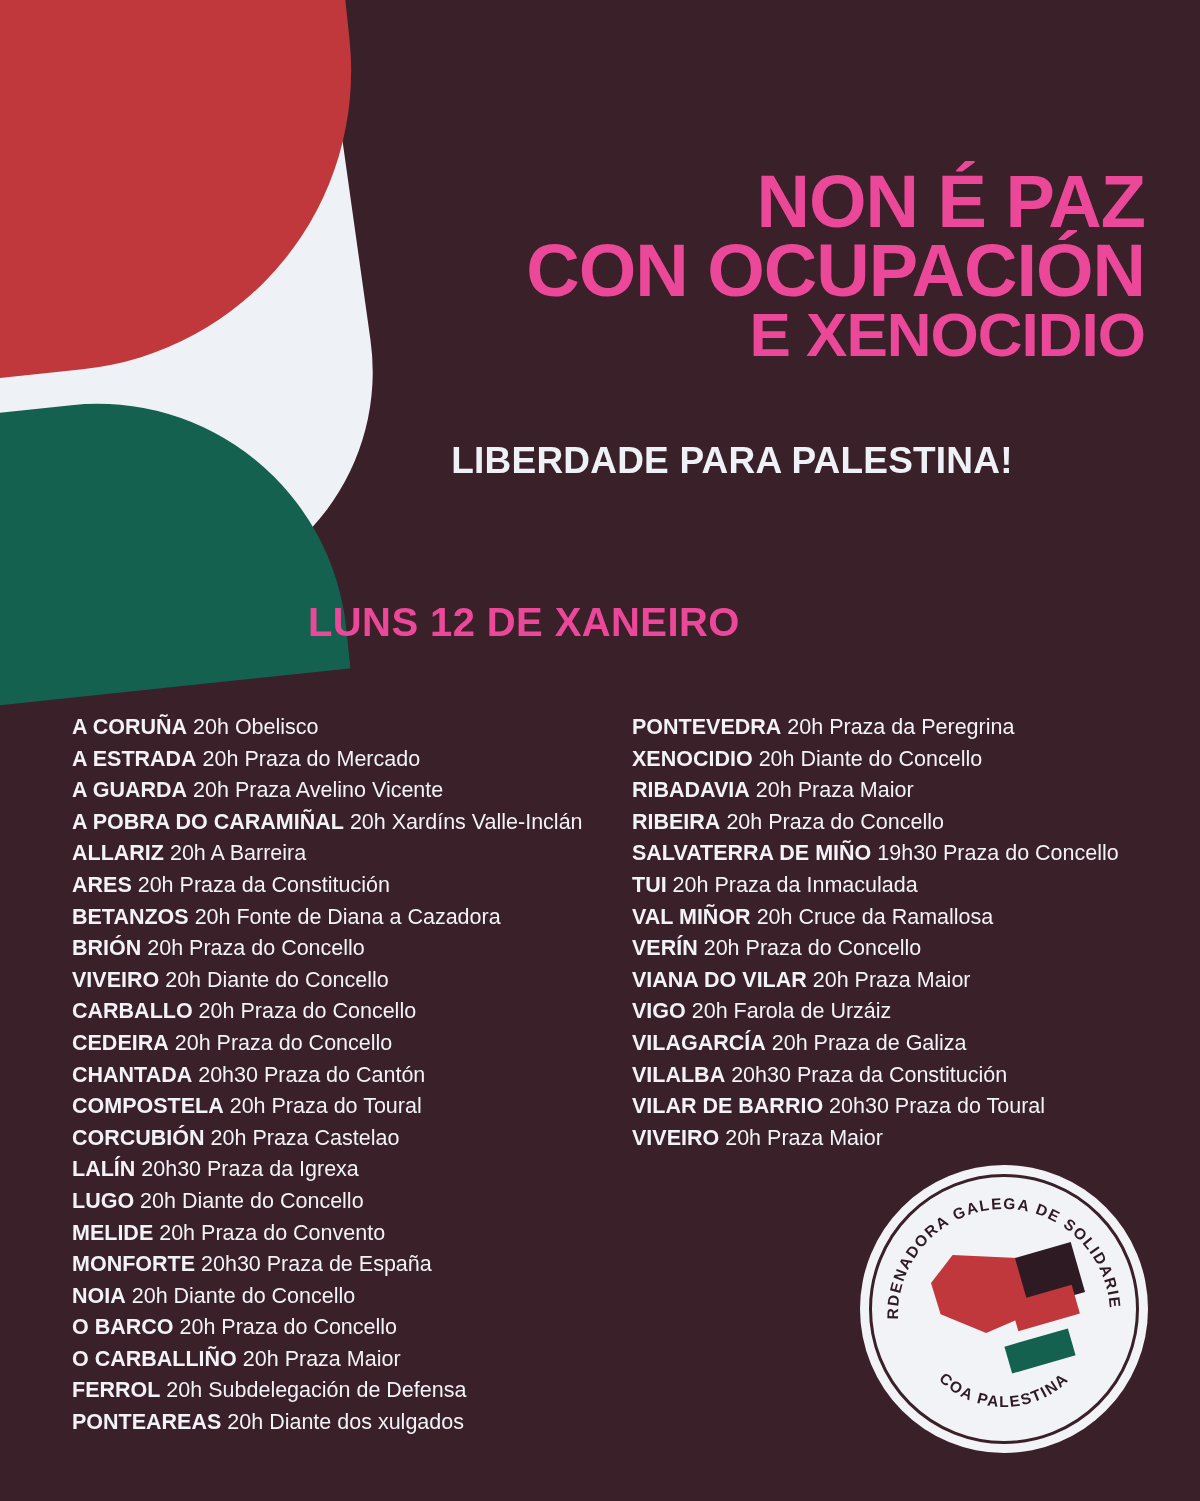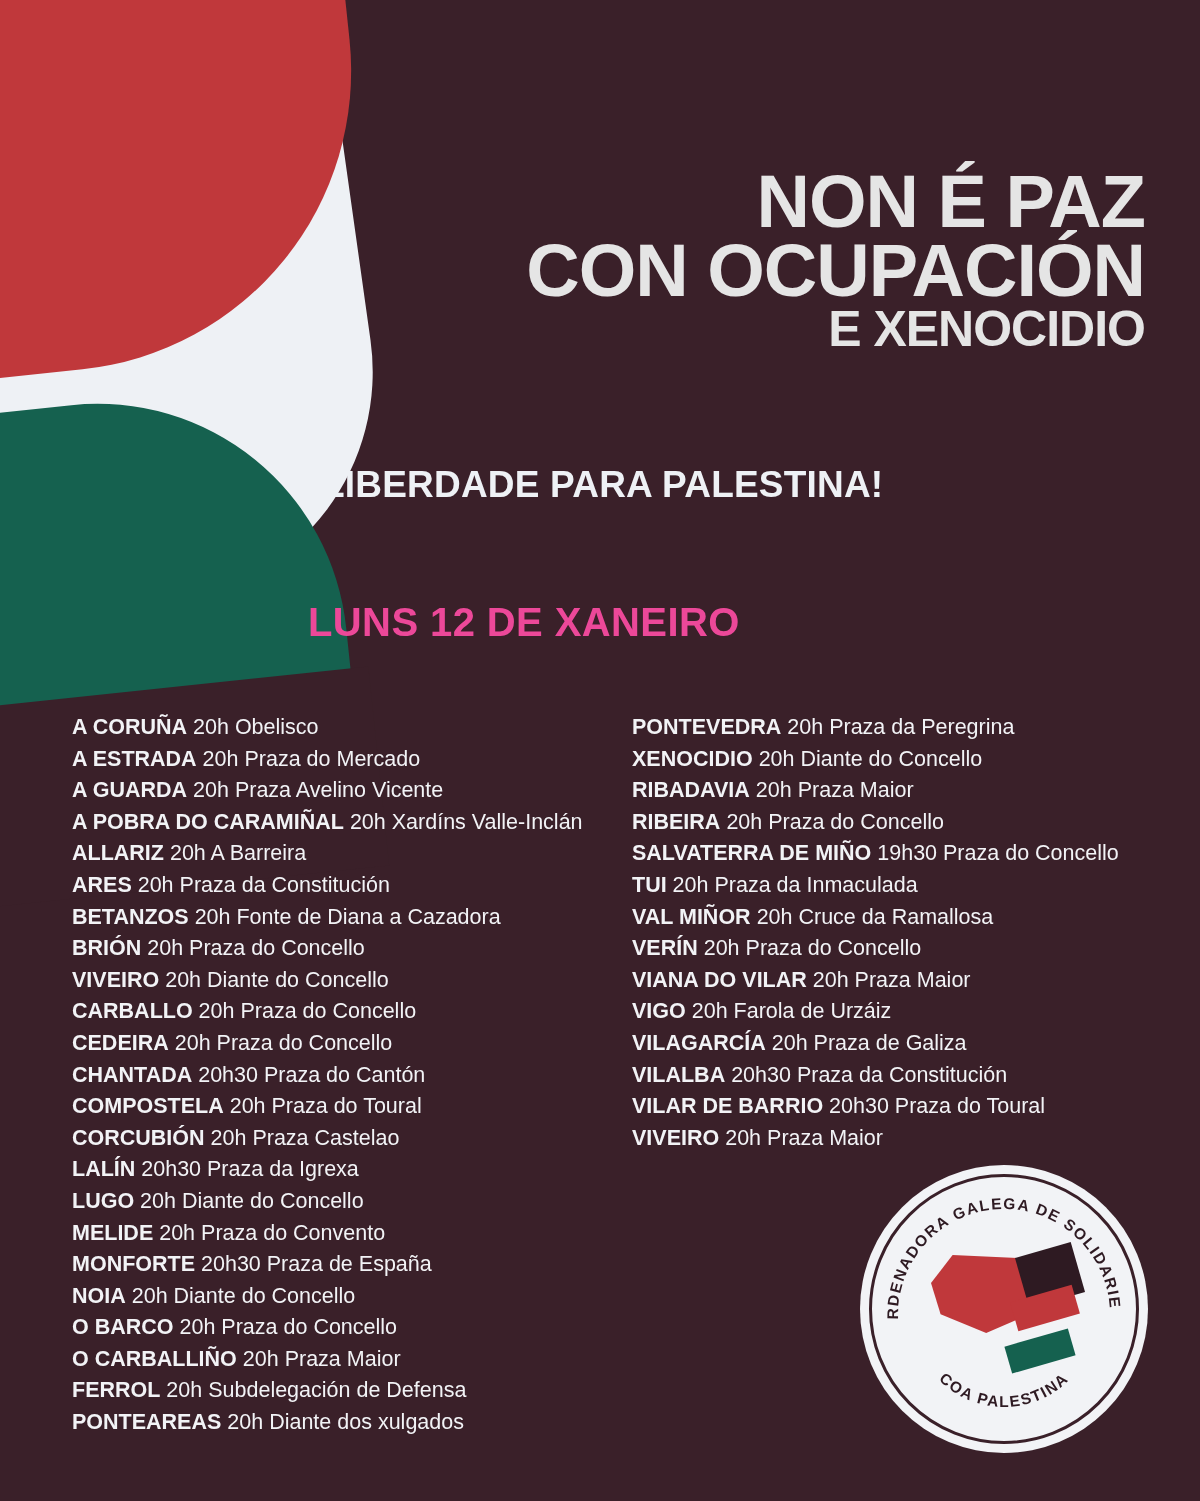--- a/index.html
+++ b/index.html
@@ -62,45 +62,45 @@
     transform: rotate(-6deg);
   }
 
   
   .headline {
     position: absolute;
     right: 55px;
     top: 168px;
     width: 820px;
     text-align: right;
-    color: #e5e5e5;
+    color: #ec4899;
     font-weight: bold;
     letter-spacing: -1px;
   }
   .headline .l1 {
     font-size: 74px;
     line-height: 0.93;
     display: block;
   }
   .headline .l2 {
     font-size: 74px;
     line-height: 0.93;
     display: block;
   }
   .headline .l3 {
-    font-size: 50px;
+    font-size: 62px;
     line-height: 0.93;
     display: block;
   }
   .subhead {
     position: absolute;
     right: 58px;
-    top: 464px;
+    top: 440px;
     width: 820px;
-    text-align: left;
+    text-align: center;
     color: #eef1f5;
     font-size: 37px;
     font-weight: bold;
     letter-spacing: 0.2px;
   }
   .dateline {
     position: absolute;
     right: 72px;
     top: 600px;
     width: 820px;

